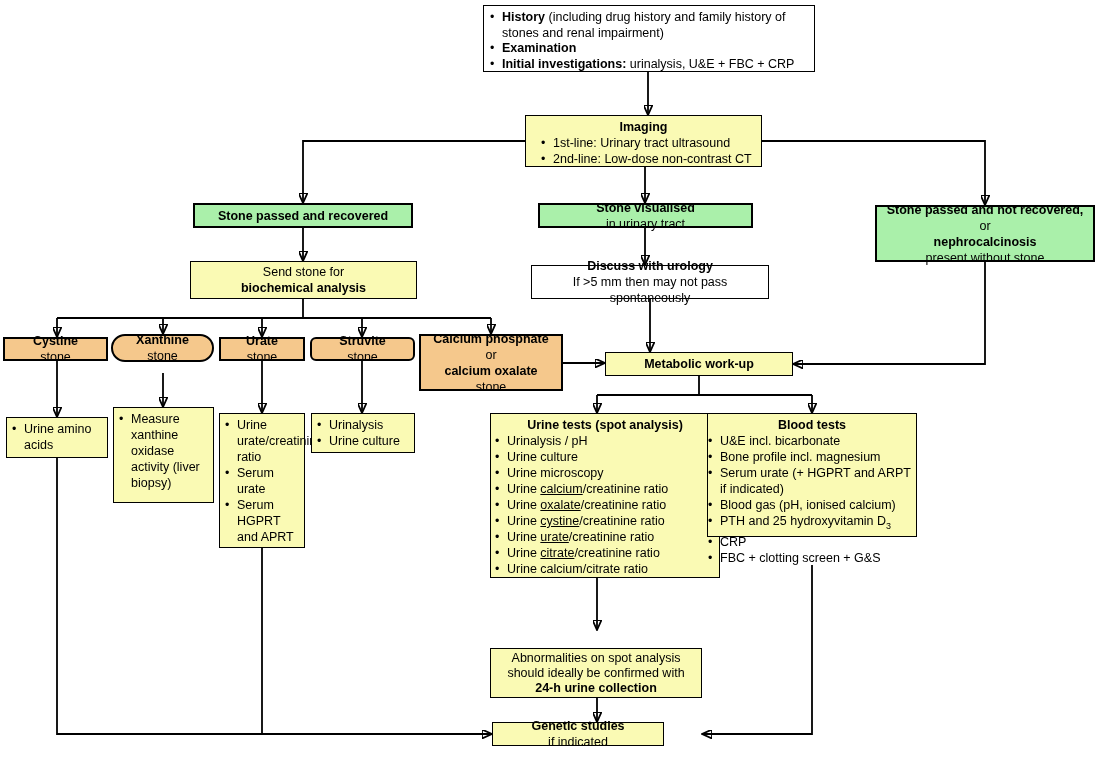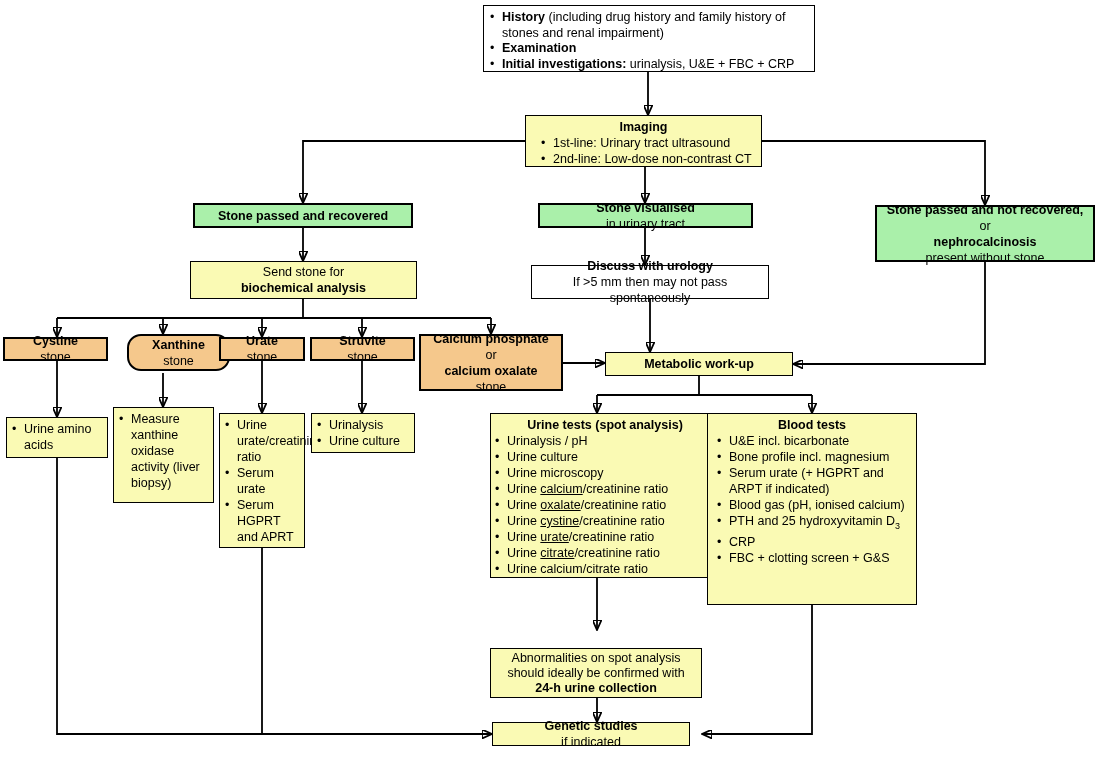--- a/index.html
+++ b/index.html
@@ -24,33 +24,33 @@
   
   #b-history{left:483px;top:5px;width:332px;height:67px;padding:4px 6px;}
   #b-history .brow{line-height:15.5px;}
   #b-imaging{left:525px;top:115px;width:237px;height:52px;}
   #b-green1{left:193px;top:203px;width:220px;height:25px;font-weight:bold;}
   #b-green2{left:538px;top:203px;width:215px;height:25px;}
   #b-green3{left:875px;top:205px;width:220px;height:57px;}
   #b-send{left:190px;top:261px;width:227px;height:38px;}
   #b-urology{left:503px;top:265px;width:238px;height:34px;margin-left:28px;}
   #b-cystine{left:3px;top:337px;width:105px;height:24px;}
-  #b-xanthine{left:127px;top:334px;width:103px;height:37px;border-radius:14px;}
+  #b-xanthine{left:111px;top:334px;width:103px;height:28px;border-radius:14px;}
   #b-urate{left:219px;top:337px;width:86px;height:24px;}
-  #b-struvite{left:310px;top:337px;width:105px;height:24px;}
+  #b-struvite{left:310px;top:337px;width:105px;height:24px;border-radius:6px;}
   #b-calcium{left:419px;top:334px;width:144px;height:57px;}
   #b-metabolic{left:605px;top:352px;width:188px;height:24px;font-weight:bold;}
   #b-cystine-d{left:6px;top:417px;width:102px;height:41px;}
   #b-xanthine-d{left:113px;top:407px;width:101px;height:96px;}
   #b-urate-d{left:219px;top:413px;width:86px;height:135px;}
   #b-struvite-d{left:311px;top:413px;width:104px;height:40px;}
   #b-urine{left:490px;top:413px;width:230px;height:165px;padding:3px 4px;}
-  #b-blood{left:707px;top:413px;width:210px;height:192px;padding:3px 9px;}
+  #b-blood{left:707px;top:413px;width:210px;height:124px;padding:3px 0;}
   #b-abnormal{left:490px;top:648px;width:212px;height:50px;line-height:15px;}
-  #b-genetic{left:492px;top:722px;width:198px;height:24px;}
+  #b-genetic{left:492px;top:722px;width:172px;height:24px;}
   #connectors{position:absolute;left:0;top:0;pointer-events:none;}
   #connectors path{fill:none;stroke:#000;stroke-width:1.8;}
 </style>
 </head>
 <body>
 
 <div id="canvas">
 
   <svg id="connectors" width="1103" height="758">
     <defs>

